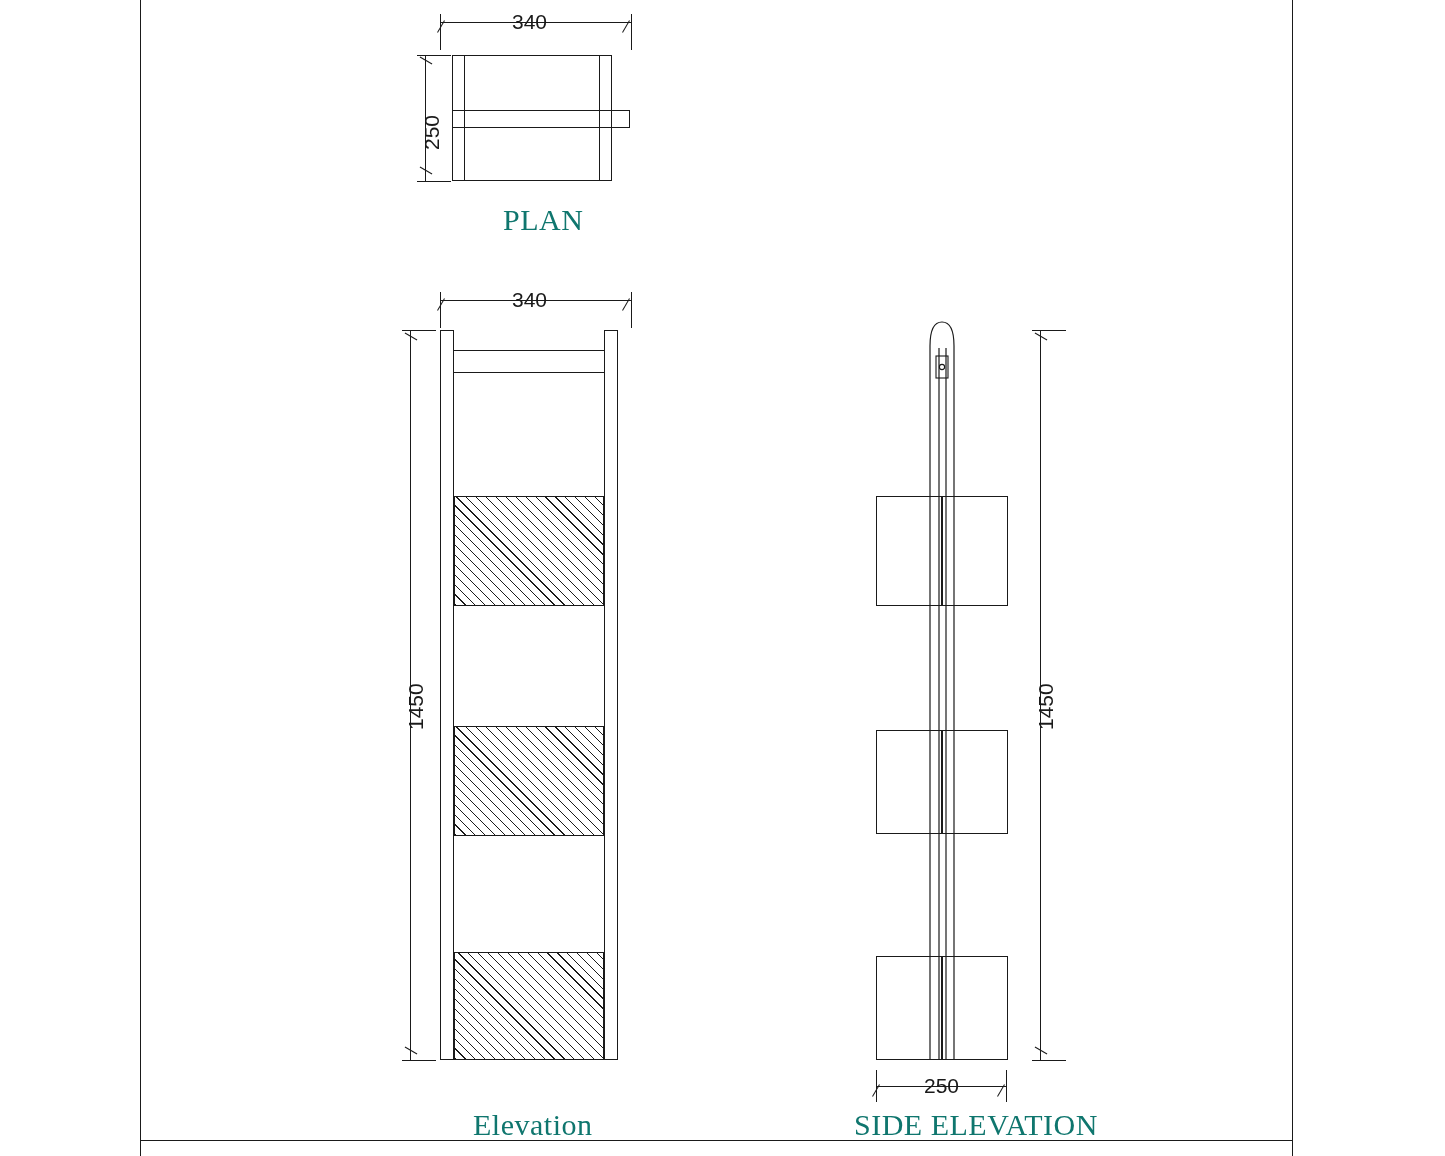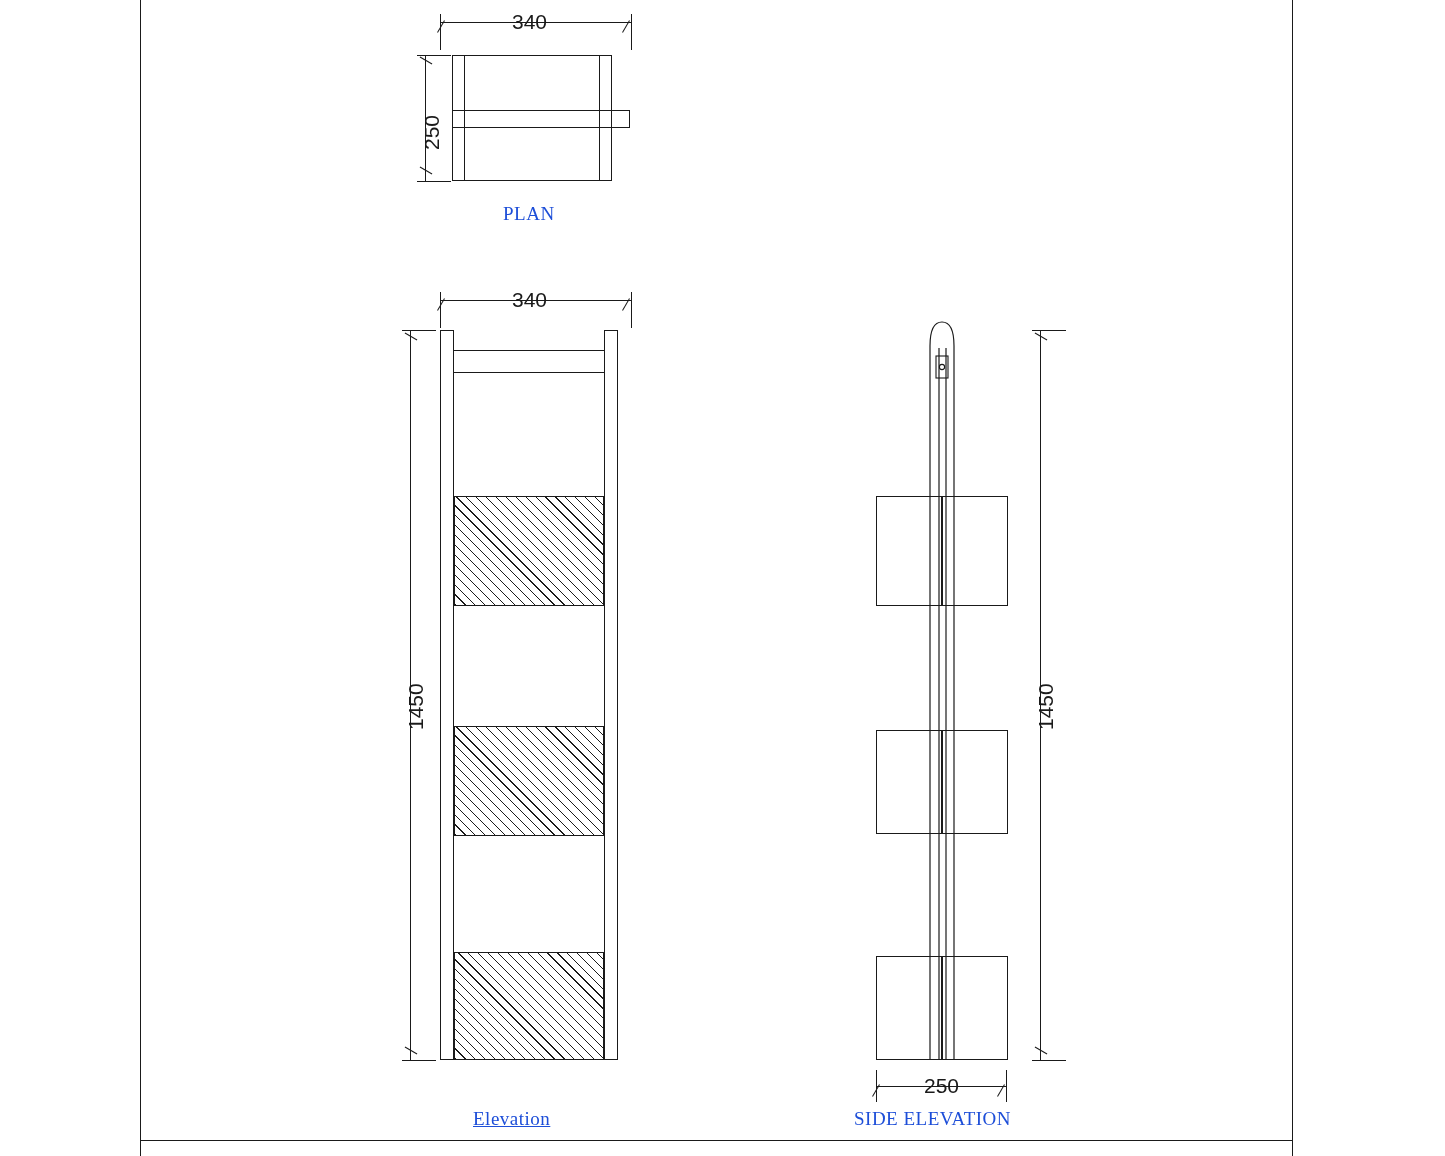--- a/index.html
+++ b/index.html
@@ -65,23 +65,23 @@
     border: 1px solid #1a1a1a;
     box-sizing: border-box;
     background-image: repeating-linear-gradient(
       45deg,
       #1a1a1a 0px, #1a1a1a 0.8px,
       rgba(255,255,255,0) 0.8px, rgba(255,255,255,0) 7px
     );
   }
   .label {
     position: absolute;
-    font-size: 19px;
+    font-size: 30px;
     letter-spacing: 0.5px;
-    color: #1d4ed8;
+    color: #0f766e;
     white-space: nowrap;
   }
   .dim-text {
     position: absolute;
     font-size: 21px;
     color: #1a1a1a;
     white-space: nowrap;
     font-family: "Liberation Sans", sans-serif;
   }
   .dim-text.vert {
@@ -166,21 +166,21 @@
 
     <div class="hline" style="left:454px; top:350px; width:150px;"></div>
     <div class="hline" style="left:454px; top:372px; width:150px;"></div>
 
     <div class="hatch" style="left:454px; top:496px; width:150px; height:110px;"></div>
 
     <div class="hatch" style="left:454px; top:726px; width:150px; height:110px;"></div>
 
     <div class="hatch" style="left:454px; top:952px; width:150px; height:108px;"></div>
 
-    <div class="label" style="left:473px; top:1108px;text-decoration:underline;">Elevation</div>
+    <div class="label" style="left:473px; top:1108px;">Elevation</div>
   </div>
 
   <div>
 
     <svg class="overlay">
 
       <path d="M 930 1060 L 930 346 Q 930 322 942 322 Q 954 322 954 346 L 954 1060" fill="none" stroke="#1a1a1a" stroke-width="1.2"></path>
 
       <path d="M 939 1060 L 939 348" fill="none" stroke="#1a1a1a" stroke-width="1.2"></path>
       <path d="M 946 1060 L 946 348" fill="none" stroke="#1a1a1a" stroke-width="1.2"></path>

